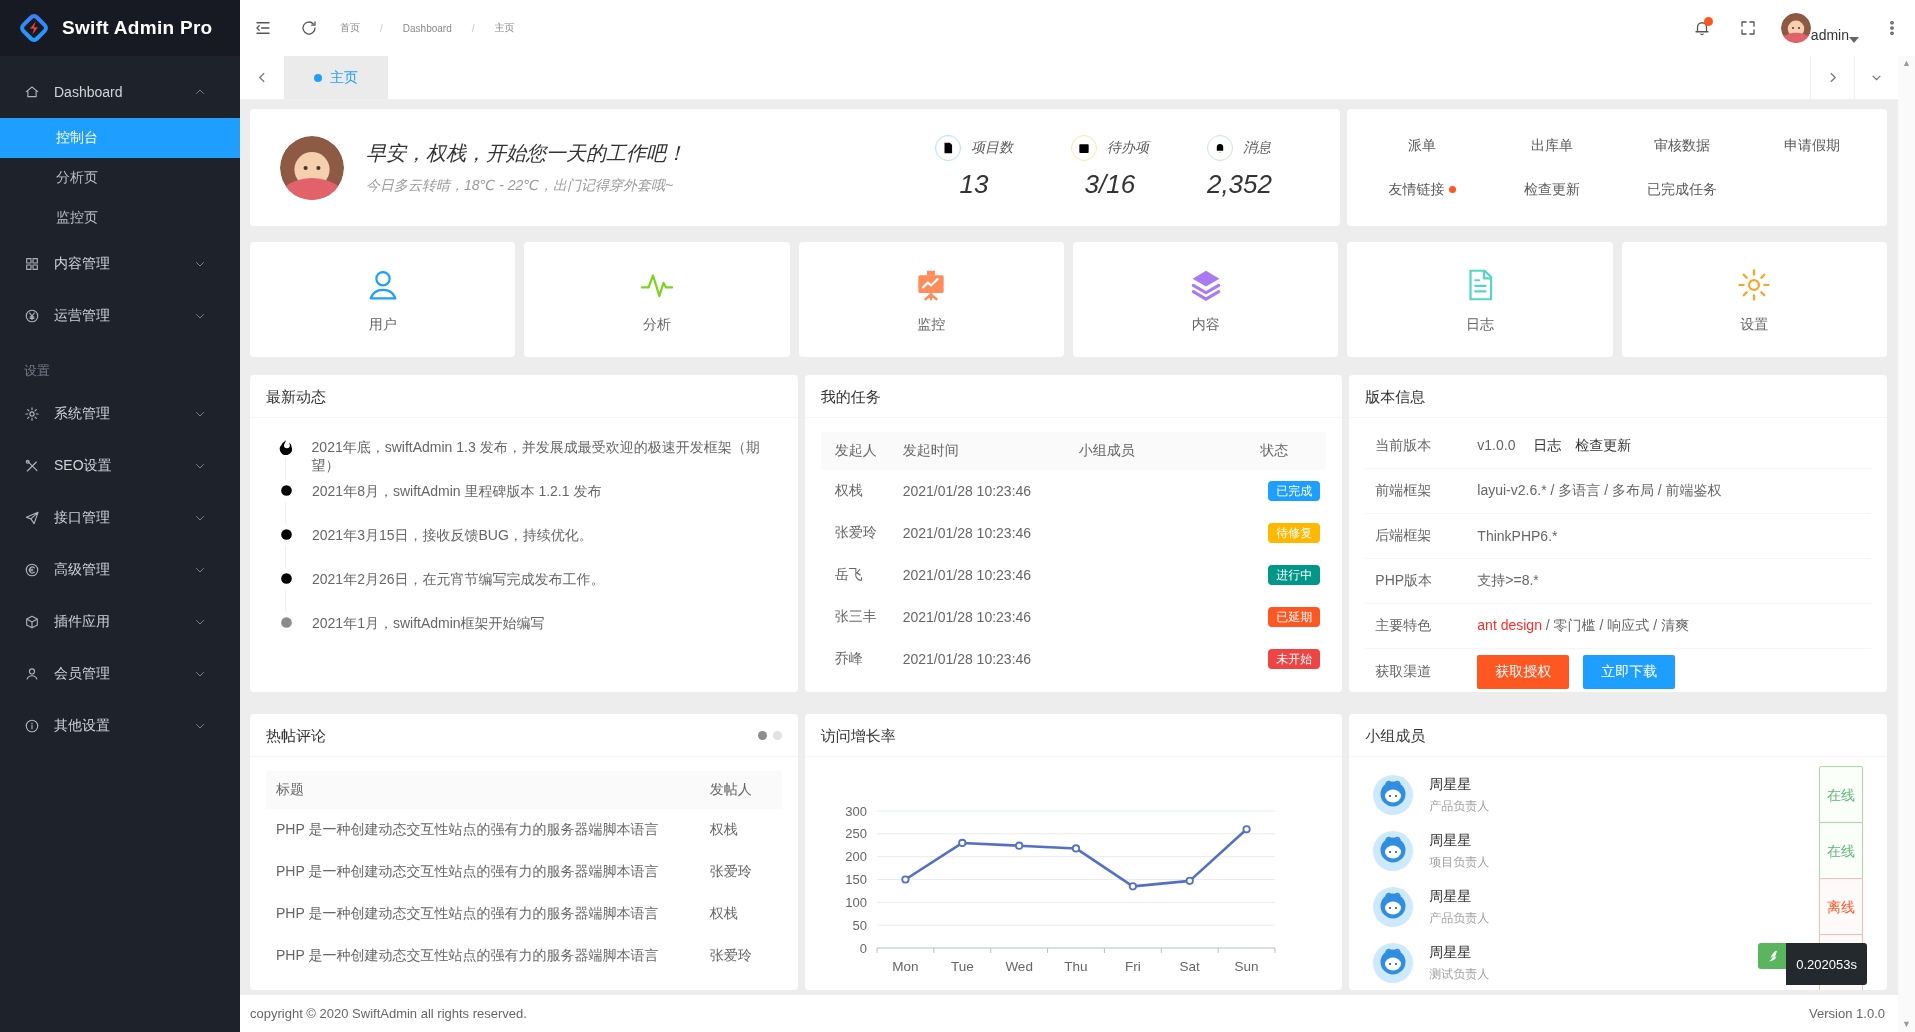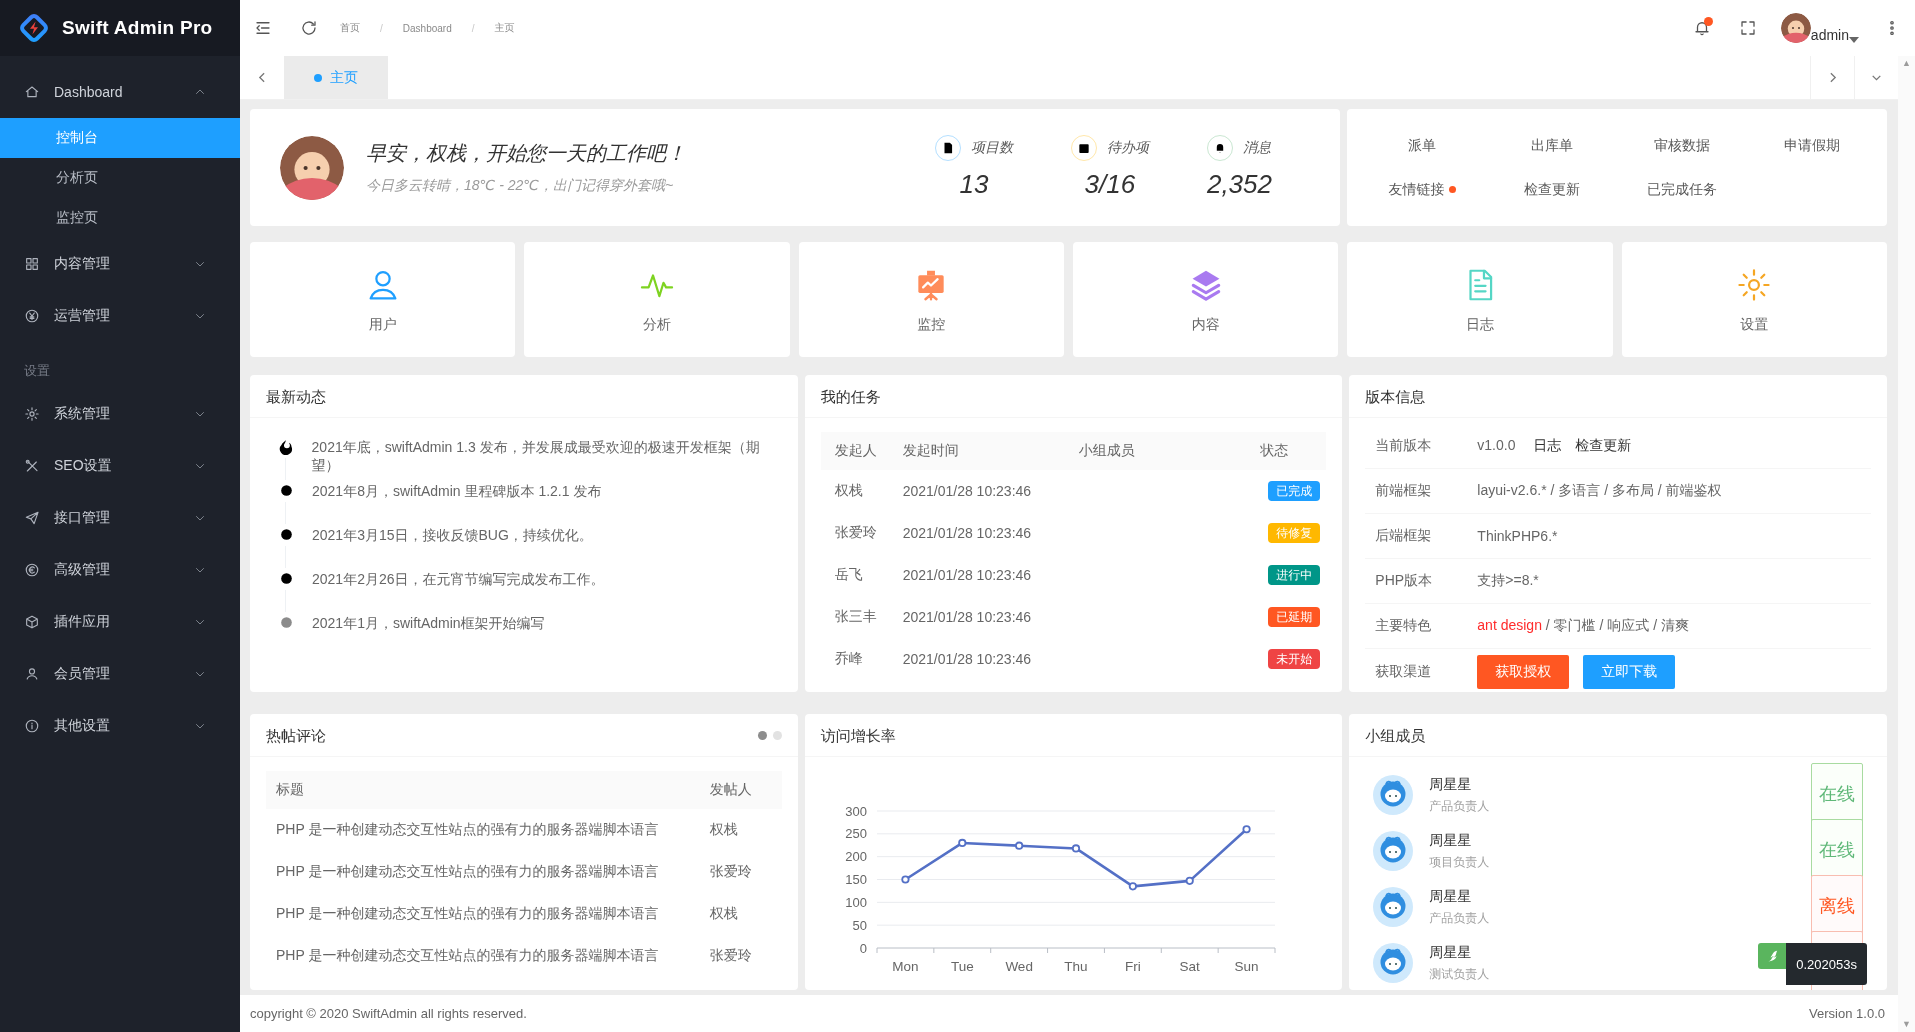--- a/index.html
+++ b/index.html
@@ -128,21 +128,21 @@
   .p-user { width:72px; }
 
   .chart-wrap { padding:6px 10px 0; }
 
   .members { padding:10px 24px 0; }
   .mrow { display:flex; align-items:center; height:56px; }
   .m-avatar { width:40px; height:40px; flex:none; }
   .m-info { margin-left:16px; }
   .m-name { font-size:14px; color:#333; }
   .m-role { font-size:12px; color:#a0a0a0; margin-top:4px; }
-  .m-badge { margin-left:auto; font-size:18px; padding:20px 7px; border-radius:2px; border:1px solid; line-height:1.2; }
+  .m-badge { margin-left:auto; font-size:14px; padding:20px 7px; border-radius:2px; border:1px solid; line-height:1.2; }
   .m-on  { color:#5FB878; border-color:#a8dba0; background:#fbfffa; }
   .m-off { color:#ff5722; border-color:#f8bdb0; background:#fffafa; }
 
   
   .footer { position:absolute; left:240px; right:0; bottom:0; height:37px; background:#fff; display:flex; align-items:center; padding:0 30px 0 10px; }
   .f-left { font-size:13px; color:#666; }
   .f-right { margin-left:auto; font-size:13px; color:#666; }
 
   
   .tp-badge { position:absolute; right:48px; bottom:47px; display:flex; height:42px; z-index:9; }

